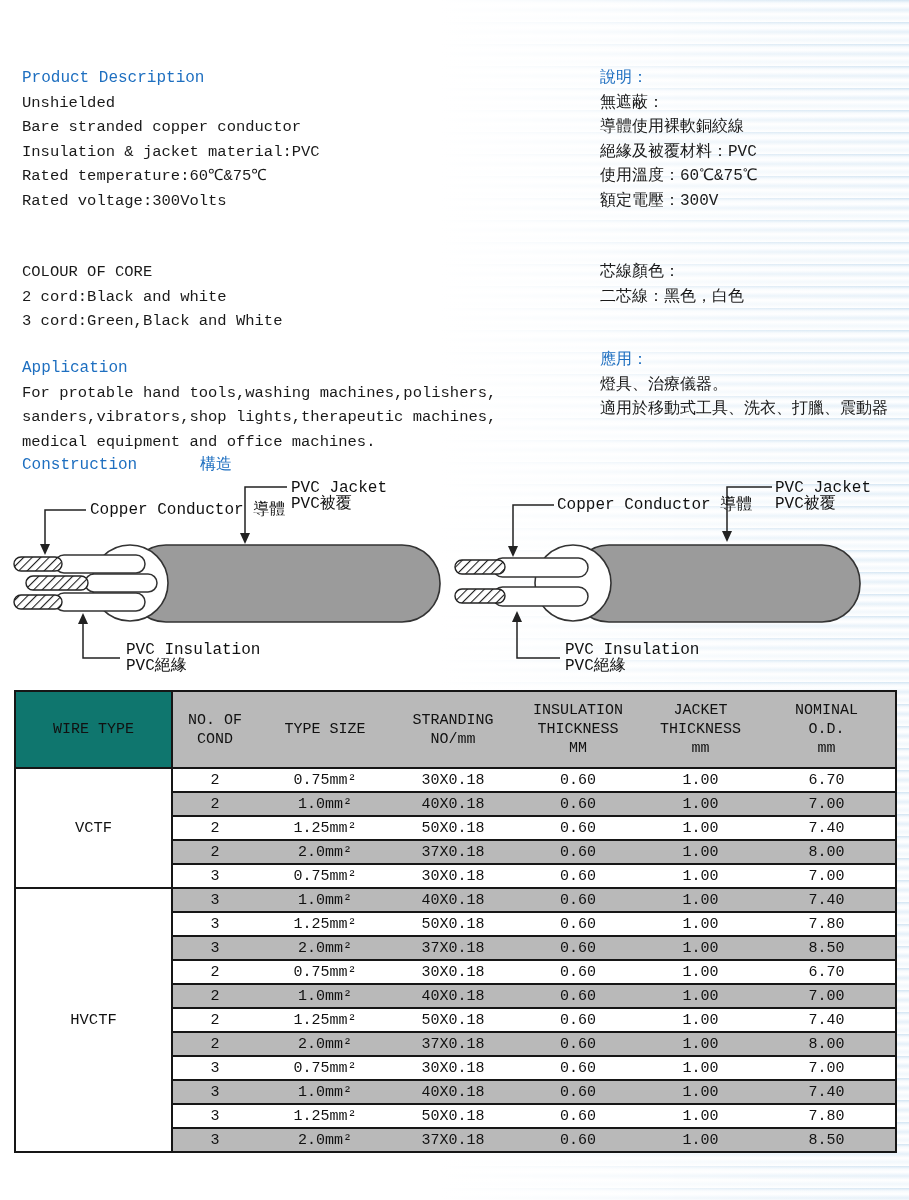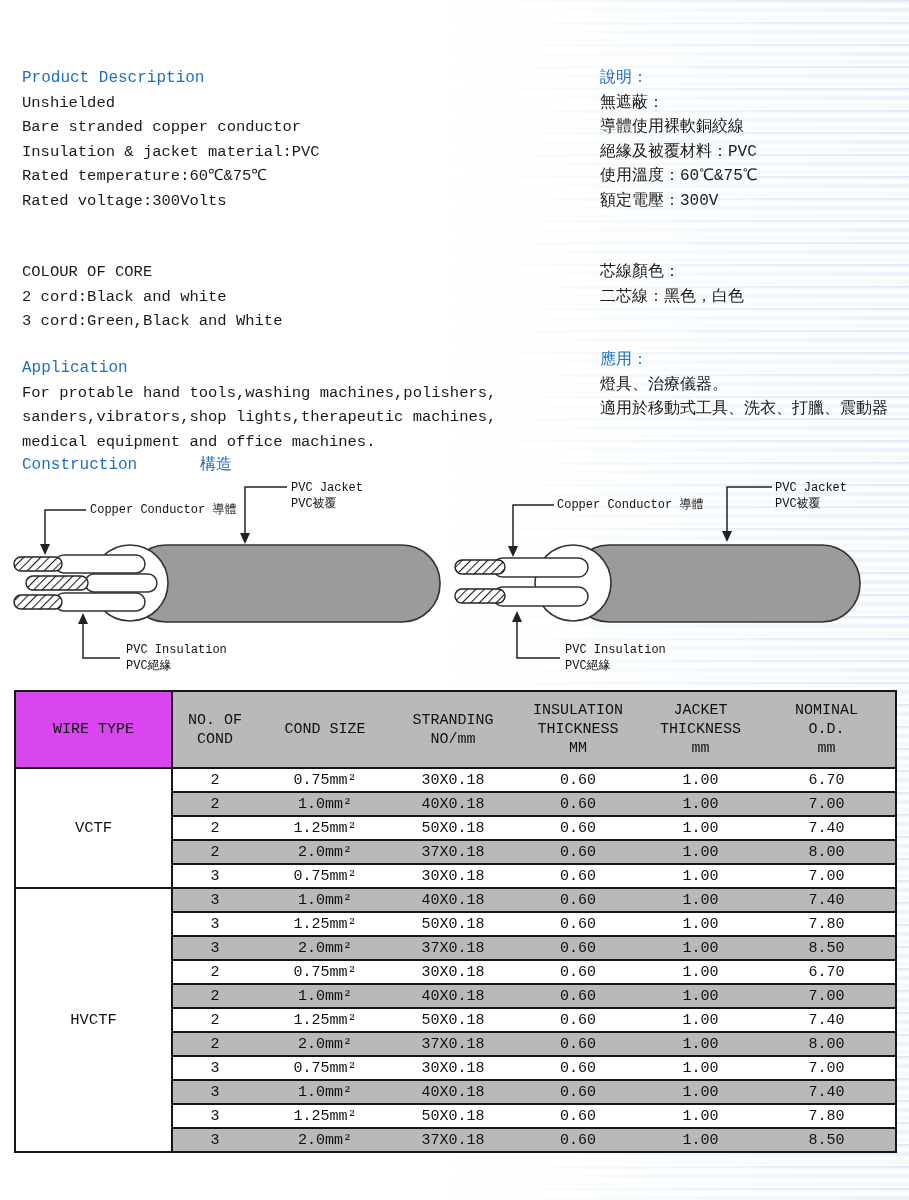--- a/index.html
+++ b/index.html
@@ -20,33 +20,33 @@
         rgba(255,255,255,.05) 22px);
   }
   .sec{position:absolute;z-index:2;}
   .h-blue{color:#1e6fc0;}
   .tline{display:block;line-height:24.5px;font-size:15.5px;white-space:pre;}
   .cline{display:block;line-height:24.5px;font-size:16px;white-space:pre;}
   .heading{font-size:16px;line-height:24.5px;display:block;white-space:pre;}
 
   
   .diagram{position:absolute;z-index:2;}
-  .dlabel{position:absolute;font-size:12px;line-height:16px;white-space:pre;color:#111;}
+  .dlabel{position:absolute;font-size:16px;line-height:16px;white-space:pre;color:#111;}
 
   
   .spec-wrap{position:absolute;left:14px;top:690px;z-index:3;}
   table.spec{border-collapse:collapse;table-layout:fixed;width:881px;background:#ffffff;}
   table.spec th,table.spec td{
     font-family:"Liberation Mono","DejaVu Sans Mono",monospace;
     font-weight:normal;text-align:center;vertical-align:middle;
     font-size:15px;padding:0;color:#111;
   }
   table.spec{border:2px solid #161616;}
   table.spec th{height:75px;background:#b9b9b9;border-bottom:2px solid #161616;line-height:19px;}
-  table.spec th.wiretype-h{background:#d946ef;border-right:2px solid #161616;}
+  table.spec th.wiretype-h{background:#0f766e;border-right:2px solid #161616;}
   table.spec td{height:22px;border-top:2px solid #161616;}
   table.spec td.wiretype{background:#ffffff;border-right:2px solid #161616;font-size:15.5px;}
   table.spec td.g{background:#b9b9b9;}
   table.spec td.w{background:#ffffff;}
 </style>
 </head>
 <body>
 
 <div class="streaks"></div>
 
@@ -168,21 +168,21 @@
         <col style="width:136px">
       <col style="width:120px">
         <col style="width:130px">
         <col style="width:115px">
         <col style="width:138px">
     </colgroup>
     <thead id="spec-head">
         <tr>
           <th class="wiretype-h">WIRE TYPE</th>
           <th>NO. OF<br>COND</th>
-          <th>COND SIZE</th>
+          <th>TYPE SIZE</th>
           <th>STRANDING<br>NO/mm</th>
           <th>INSULATION<br>THICKNESS<br>MM</th>
           <th>JACKET<br>THICKNESS<br>mm</th>
           <th>NOMINAL<br>O.D.<br>mm</th>
         </tr>
       </thead>
   <tbody>
         <tr>
           <td rowspan="5" class="wiretype">VCTF</td>
           <td class="w">2</td>

